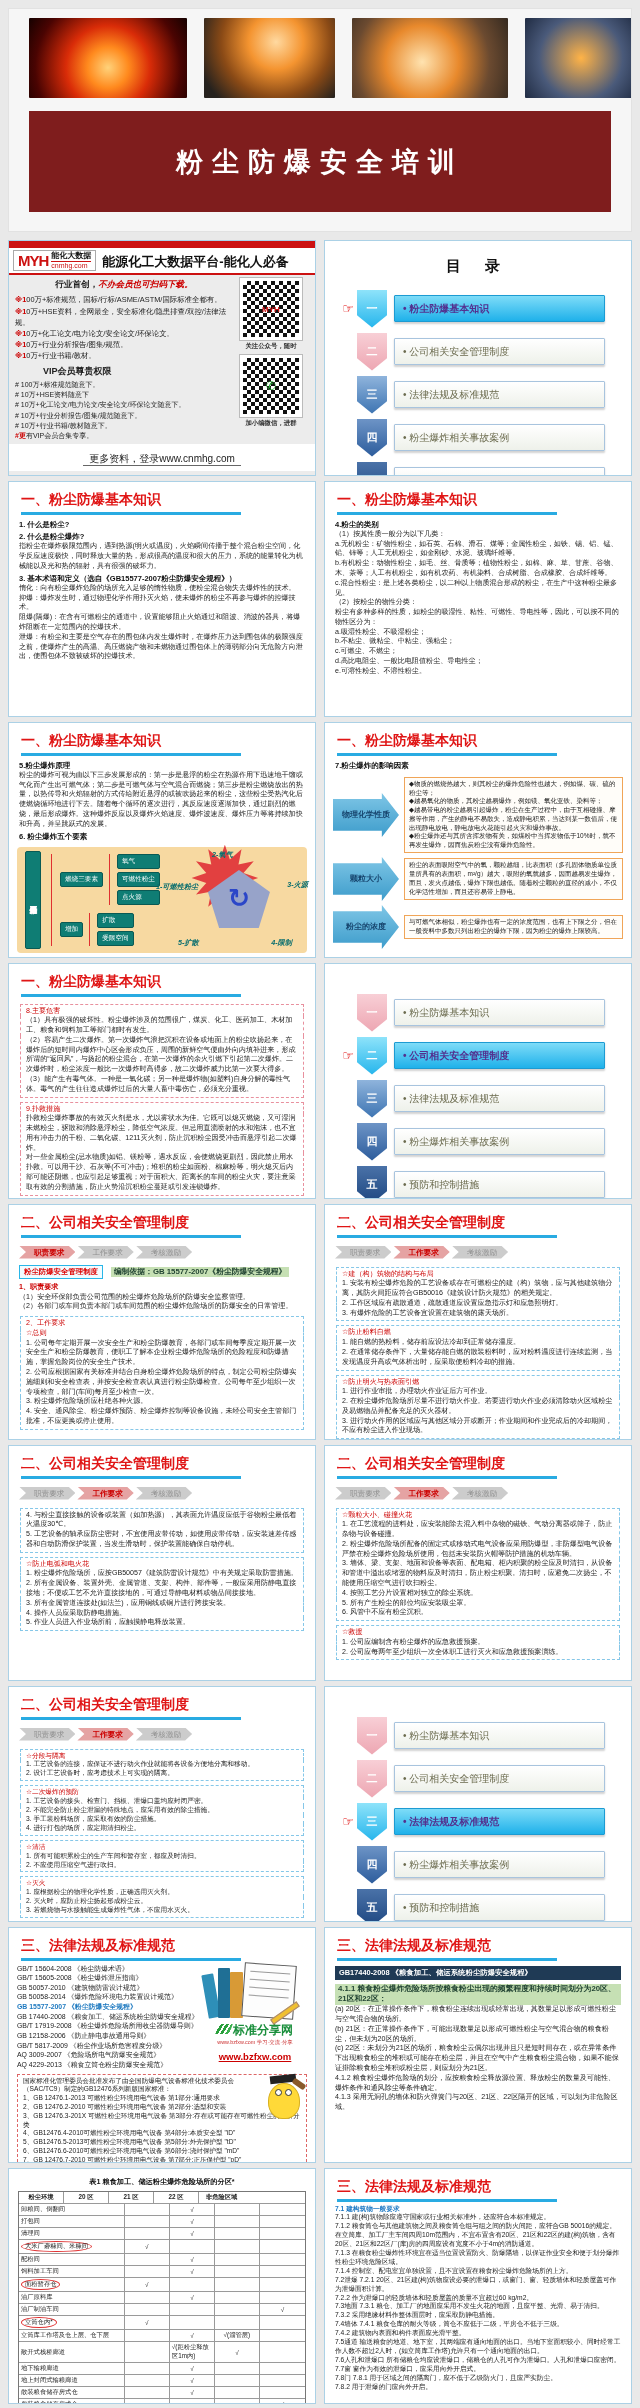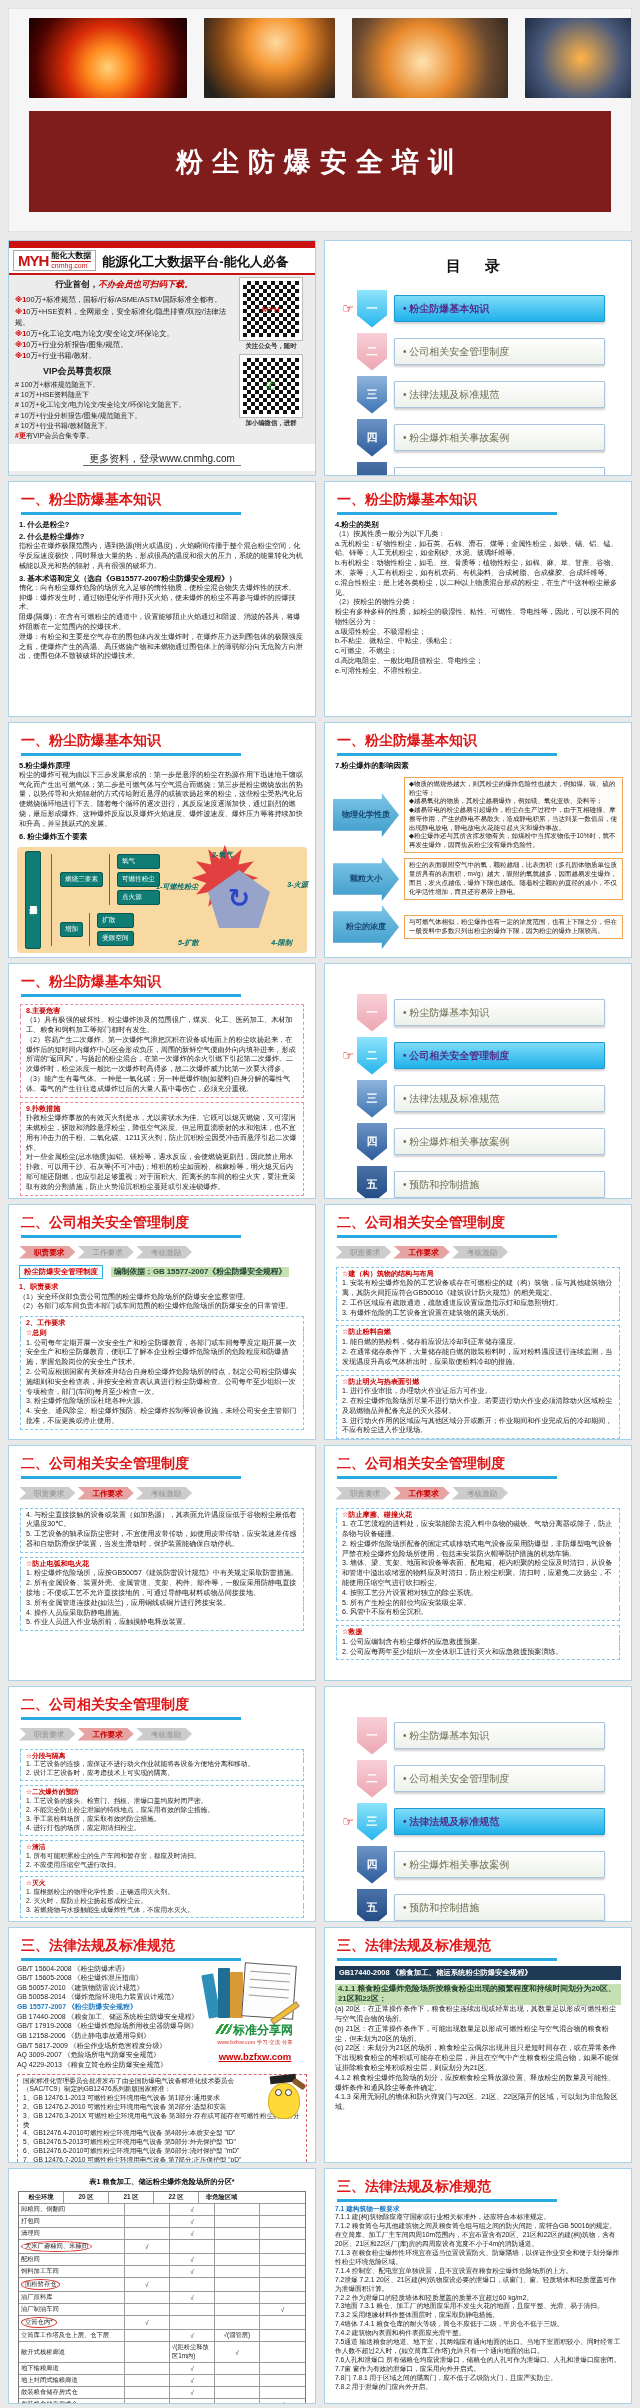--- a/index.html
+++ b/index.html
@@ -29,21 +29,21 @@
   .h{font-weight:bold;color:#111;font-size:7.5px;margin-top:2px}
   .em{color:#c00;font-weight:bold}
   .law-h{color:#1f7ac5;font-weight:bold}
   .hl{background:#c6e0b4;display:inline-block;padding:0 3px;font-weight:bold;color:#243;font-size:7.8px}
   .label{display:inline-block;border:1.5px solid #29b6e8;color:#d00;font-weight:bold;padding:1px 4px;background:#f2fbff;font-size:7.4px;margin-right:6px}
   .dbar{background:#1f3a55;color:#fff;font-weight:bold;padding:2px 4px;font-size:7.4px;margin:2px 0}
   .bx{border-left:1px dashed var(--bc);border-right:1px dashed var(--bc);padding:0 5px;margin:0 1px}
   .bt{border-top:1px dashed var(--bc);padding-top:2px;margin-top:4px}
   .bb{border-bottom:1px dashed var(--bc);padding-bottom:2px;margin-bottom:2px}
   .blu{--bc:#85c7e8}.pnk{--bc:#e8909e}
-  .bh{color:#c00;font-weight:bold}
+  .bh{color:#c00;font-weight:normal}
 
   
   .tabs{display:flex;margin:8px 10px 2px}
   .tab{height:13px;line-height:13px;padding:0 11px 0 15px;font-size:7.6px;color:#8f8f8f;background:#cccccc;
        clip-path:polygon(0 0,calc(100% - 7px) 0,100% 50%,calc(100% - 7px) 100%,0 100%,7px 50%);margin-right:2px}
   .tab.on{background:#e5a3a3;color:#c00;font-weight:bold}
 
   
   .toc-title{text-align:center;font-size:15px;font-weight:bold;letter-spacing:10px;color:#111;margin:16px 0 6px}
   .toc-list{padding:4px 26px 0 14px}
@@ -492,21 +492,21 @@
     <section class="slide">
       <h2 class="stitle">二、公司相关安全管理制度</h2>
       <div class="tabs">
 
       <span class="tab">职责要求</span>
           <span class="tab on">工作要求</span>
           <span class="tab">考核激励</span>
         </div>
       <div class="sbody">
 
-      <div class="ln bh bx bt blu">☆防止摩擦、碰撞火花</div>
+      <div class="ln bh bx bt blu">☆颗粒大小、碰撞火花</div>
           <div class="ln bx blu">1. 在工艺流程的进料处，应安装能除去混入料中杂物的磁铁、气动分离器或筛子，防止杂物与设备碰撞。</div>
           <div class="ln bx blu">2. 粉尘爆炸危险场所配备的固定式或移动式电气设备应采用防爆型，非防爆型电气设备严禁在粉尘爆炸危险场所使用，包括未安装防火帽等防护措施的机动车辆。</div>
           <div class="ln bx blu">3. 墙体、梁、支架、地面和设备等表面、配电箱、柜内积聚的粉尘应及时清扫，从设备和管道中溢出或堵塞的物料应及时清扫，防止粉尘积聚。清扫时，应避免二次扬尘，不能使用压缩空气进行吹扫粉尘。</div>
           <div class="ln bx blu">4. 按照工艺分片设置相对独立的除尘系统。</div>
           <div class="ln bx blu">5. 所有产生粉尘的部位均应安装吸尘罩。</div>
           <div class="ln bx bb blu">6. 风管中不应有粉尘沉积。</div>
           <div class="ln bh bx bt blu">☆救援</div>
           <div class="ln bx blu">1. 公司应编制含有粉尘爆炸的应急救援预案。</div>
           <div class="ln bx bb blu">2. 公司应每两年至少组织一次全体职工进行灭火和应急救援预案演练。</div>
         </div>

